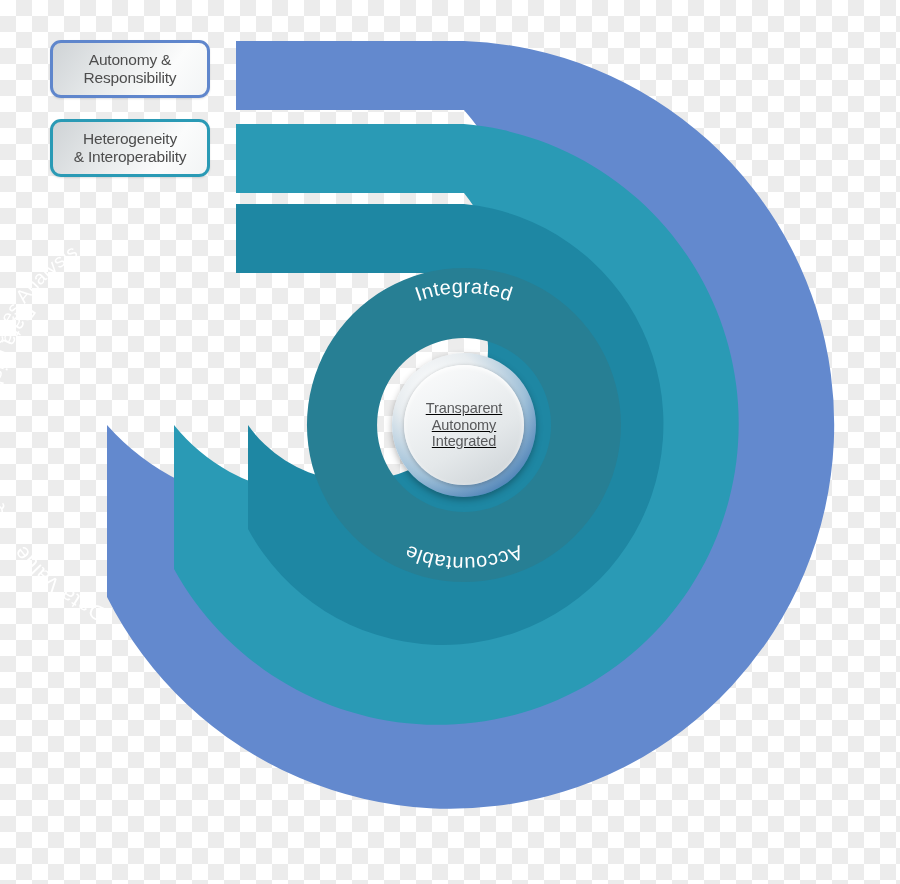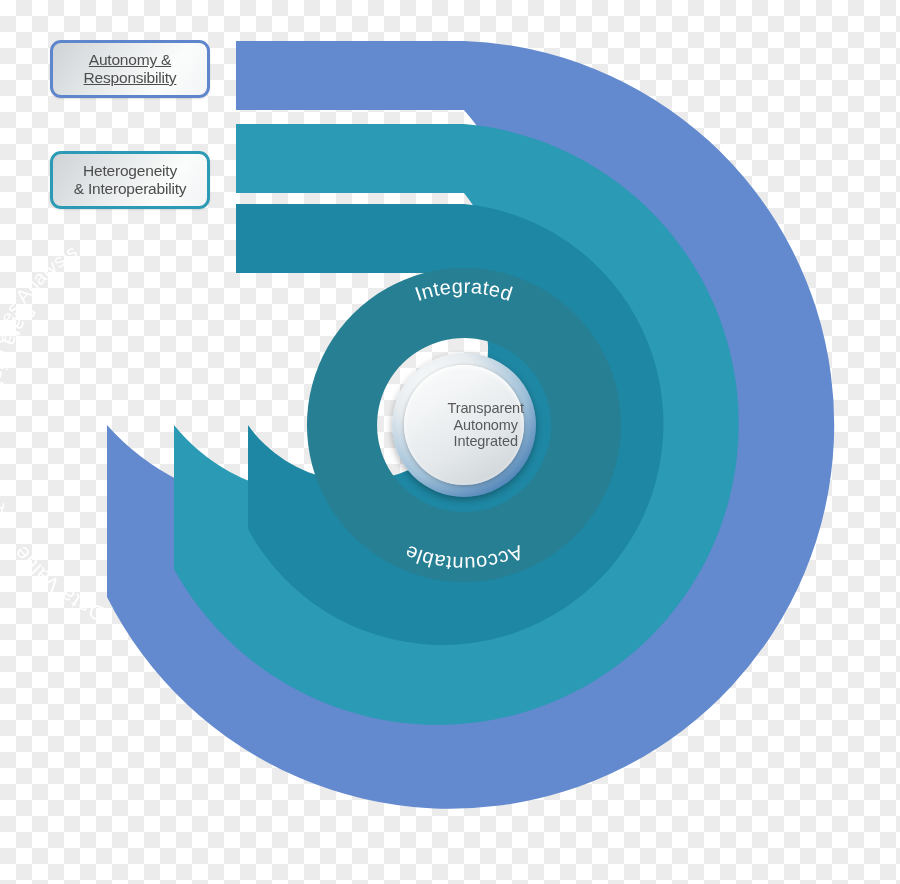--- a/index.html
+++ b/index.html
@@ -46,21 +46,21 @@
     justify-content: center;
     text-align: center;
     color: #4d4d4d;
     font-size: 15.5px;
     line-height: 1.15;
     letter-spacing: -0.2px;
     background: linear-gradient(125deg, #cfd3d6 0%, #e6e9ea 38%, #fbfcfc 72%, #f2f4f5 100%);
     box-shadow: 0 1px 2px rgba(0,0,0,0.12);
   }
   .legend span { display: block; padding: 0 6px; }
-  #legend-0 { top: 40px;  border: 3px solid #5f86cc; text-decoration: underline; }
+  #legend-0 { top: 40px;  border: 3px solid #5f86cc; }
   #legend-1 { top: 119px; border: 3px solid #2a9ab5; }
   #legend-2 { top: 198px; border: 3px solid #1e87a3; }
 
   
   #hub {
     position: absolute;
     left: 392px;
     top: 353px;
     width: 144px;
     height: 144px;
@@ -73,21 +73,22 @@
     position: absolute;
     left: 12px;
     top: 12px;
     right: 12px;
     bottom: 12px;
     border-radius: 50%;
     background: linear-gradient(150deg, #fdfdfd 0%, #f3f5f6 28%, #e4e8ea 62%, #c9cfd3 100%);
     box-shadow: inset 0 2px 5px rgba(255,255,255,0.9), 0 1px 4px rgba(0,0,0,0.25);
     display: flex;
     align-items: center;
-    justify-content: flex-end;
+    justify-content: center;
+    text-decoration: underline;
   }
   #hub-label {
     text-align: center;
     color: #58595b;
     font-size: 14.5px;
     line-height: 1.16;
     letter-spacing: -0.1px;
   }
 
   .arc-label {
@@ -216,20 +217,20 @@
     </div>
   </div>
 
   
   <div class="legend" id="legend-0" style="border-color: rgb(95, 134, 204);">
     <div>
       <span>Autonomy &amp;</span>
       <span>Responsibility</span>
     </div>
   </div>
-  <div class="legend" id="legend-1" style="border-color: rgb(42, 154, 181); margin-top: 32px;">
+  <div class="legend" id="legend-1" style="border-color: rgb(42, 154, 181);">
     <div>
       <span>Heterogeneity</span>
       <span>&amp; Interoperability</span>
     </div>
   </div>
 
 </div>
 
 </body></html>

